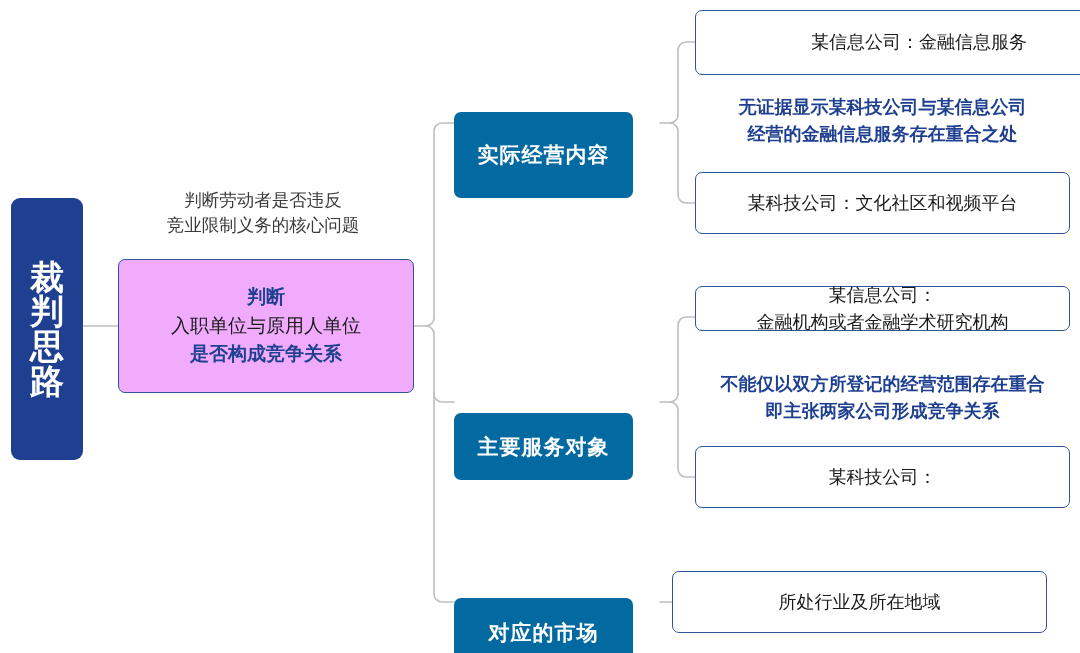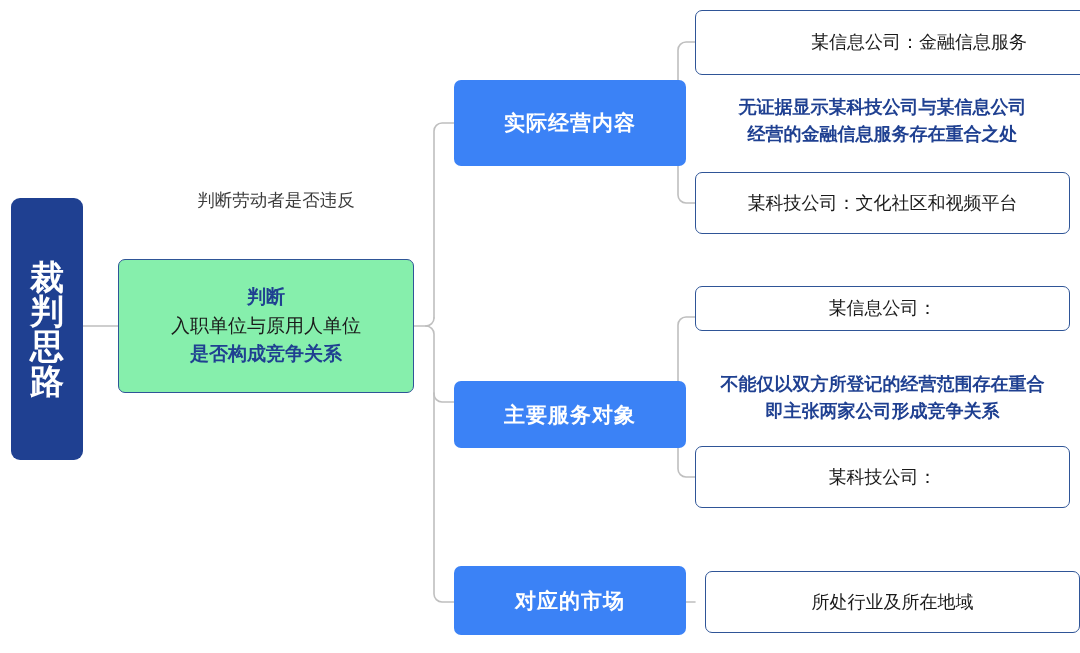--- a/index.html
+++ b/index.html
@@ -50,62 +50,63 @@
     line-height: 1.02;
     letter-spacing: 0;
   }
   .root-node .char {
     display: block;
   }
 
   
   .caption {
     position: absolute;
-    left: 128px;
+    left: 115px;
     top: 188px;
     width: 296px;
     text-align: center;
     color: #3a3a3a;
     font-size: 17.5px;
     line-height: 1.45;
   }
   .caption .line { display: block; }
 
   
   .core-node {
     left: 118px;
     top: 259px;
     width: 296px;
     height: 134px;
-    background: #86efac;
+    background: #f0abfc;
     border: 1.6px solid #2F5597;
     border-radius: 7px;
     font-size: 19px;
     line-height: 1.5;
     color: #1a1a1a;
   }
   .core-node .strong {
     color: #1F4091;
     font-weight: bold;
   }
   .core-node .plain {
     color: #1a1a1a;
     font-weight: normal;
   }
 
   
   .cat-node {
     left: 454px;
-    width: 232px;
-    background: #3b82f6;
+    width: 179px;
+    background: #0369a1;
     border-radius: 7px;
     color: #ffffff;
     font-size: 21px;
     font-weight: bold;
     letter-spacing: 1px;
+    margin-top: 32px;
   }
   #cat-0 { top: 80px;  height: 86px; }
   #cat-1 { top: 381px; height: 67px; }
   #cat-2 { top: 566px; height: 69px; }
 
   
   .leaf-node {
     background: #ffffff;
     border: 1.6px solid #2F5597;
     border-radius: 7px;
@@ -158,20 +159,21 @@
 
   <div class="node root-node">
     <span class="char">裁</span>
     <span class="char">判</span>
     <span class="char">思</span>
     <span class="char">路</span>
   </div>
 
   <div class="caption">
     <span class="line">判断劳动者是否违反</span>
+    <span class="line">竞业限制义务的核心问题</span>
   </div>
 
   <div class="node core-node">
     <span class="strong">判断</span>
     <span class="plain">入职单位与原用人单位</span>
     <span class="strong">是否构成竞争关系</span>
   </div>
 
   <div class="node cat-node" id="cat-0">
     <span>实际经营内容</span>
@@ -185,29 +187,30 @@
   <div class="node note-node" style="left:695px; top:85px; width:375px; height:72px;">
     <span class="line">无证据显示某科技公司与某信息公司</span>
     <span class="line">经营的金融信息服务存在重合之处</span>
   </div>
 
   <div class="node cat-node" id="cat-1">
     <span>主要服务对象</span>
   </div>
   <div class="node leaf-node" style="left:695px; top:286px; width:375px; height:45px;">
     <span class="line">某信息公司：</span>
+    <span class="line">金融机构或者金融学术研究机构</span>
   </div>
   <div class="node note-node" style="left:690px; top:362px; width:385px; height:72px;">
     <span class="line">不能仅以双方所登记的经营范围存在重合</span>
     <span class="line">即主张两家公司形成竞争关系</span>
   </div>
   <div class="node leaf-node" style="left:695px; top:446px; width:375px; height:62px;text-align:center;">
     <span class="line">某科技公司：</span>
   </div>
 
   <div class="node cat-node" id="cat-2">
     <span>对应的市场</span>
   </div>
-  <div class="node leaf-node" style="left:705px; top:571px; width:375px; height:62px;text-align:center;">
+  <div class="node leaf-node" style="left:672px; top:571px; width:375px; height:62px;text-align:center;">
     <span class="line">所处行业及所在地域</span>
   </div>
 
 </div>
 
 </body></html>

